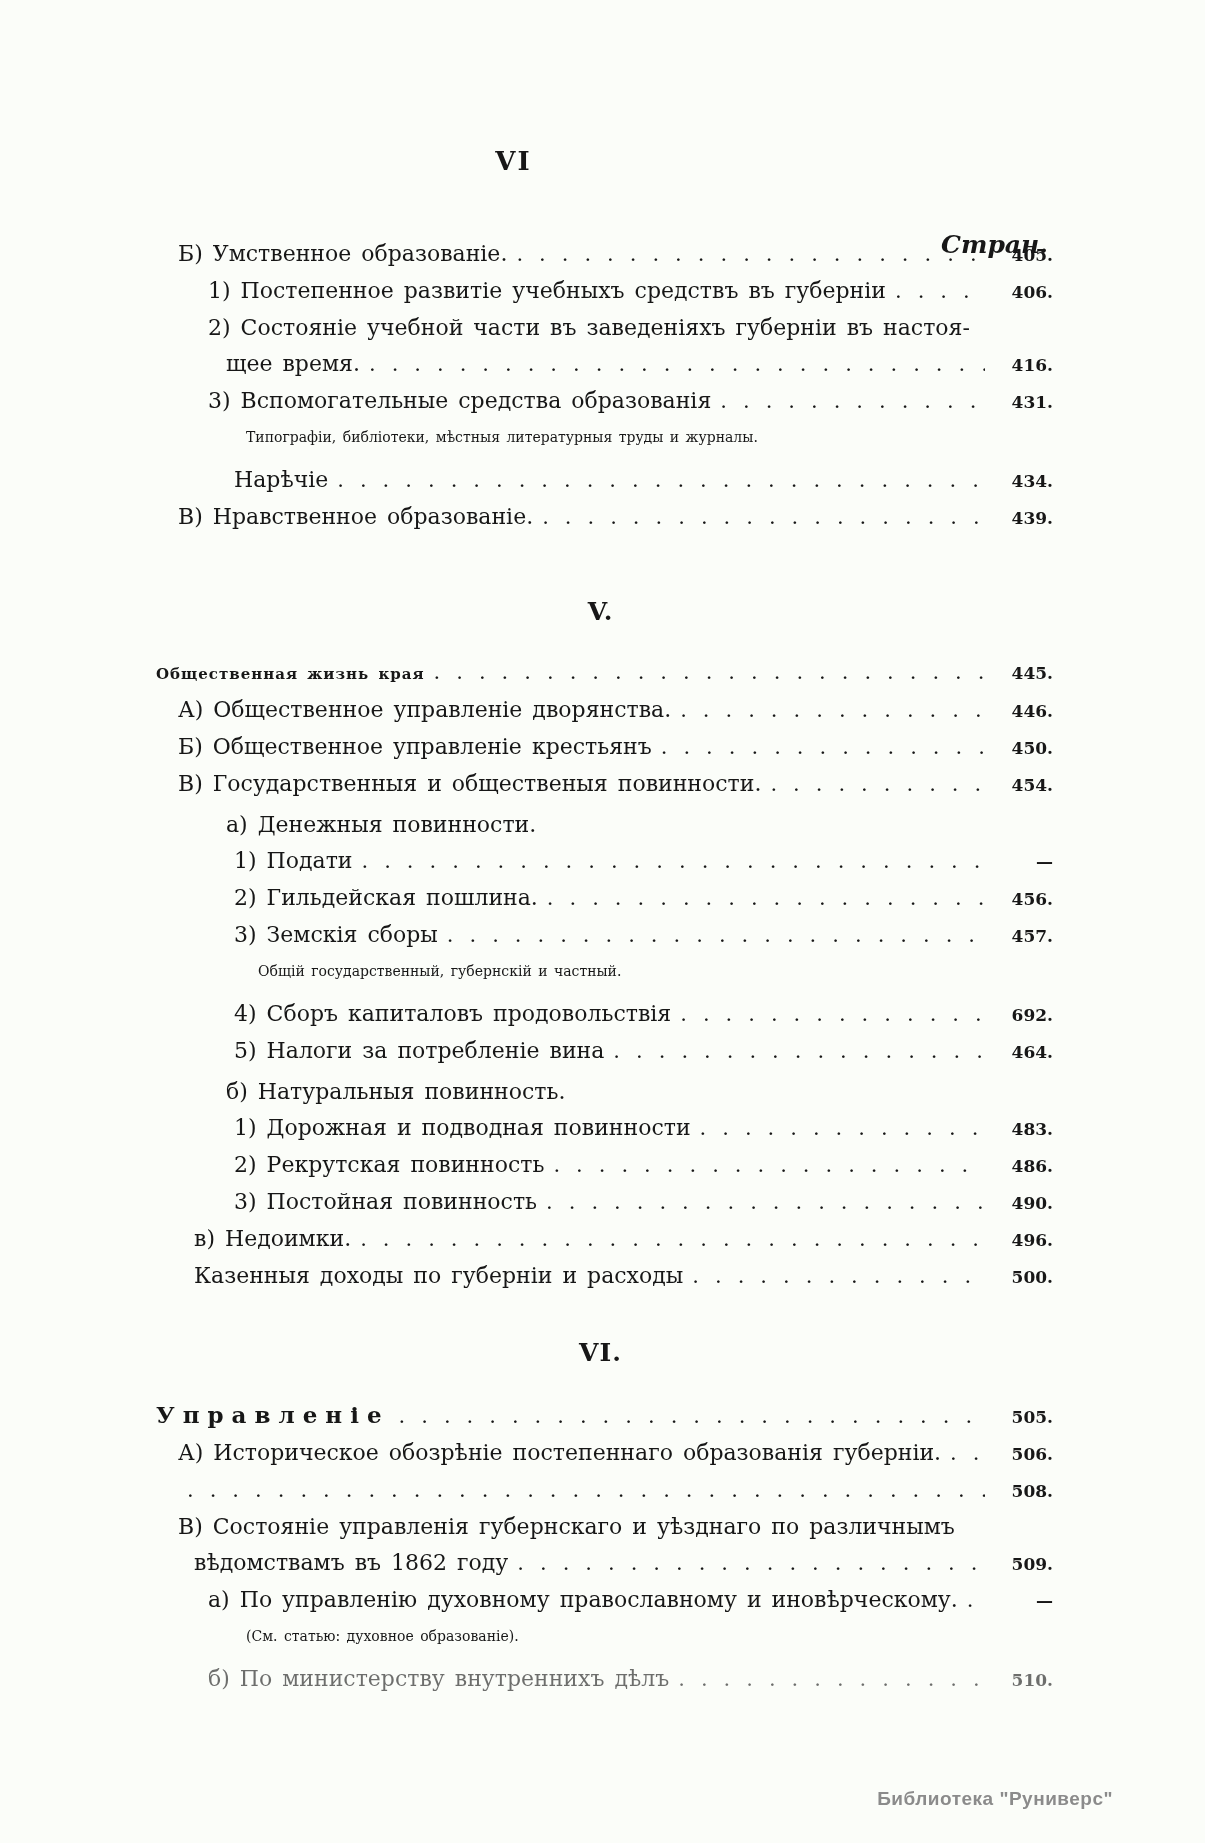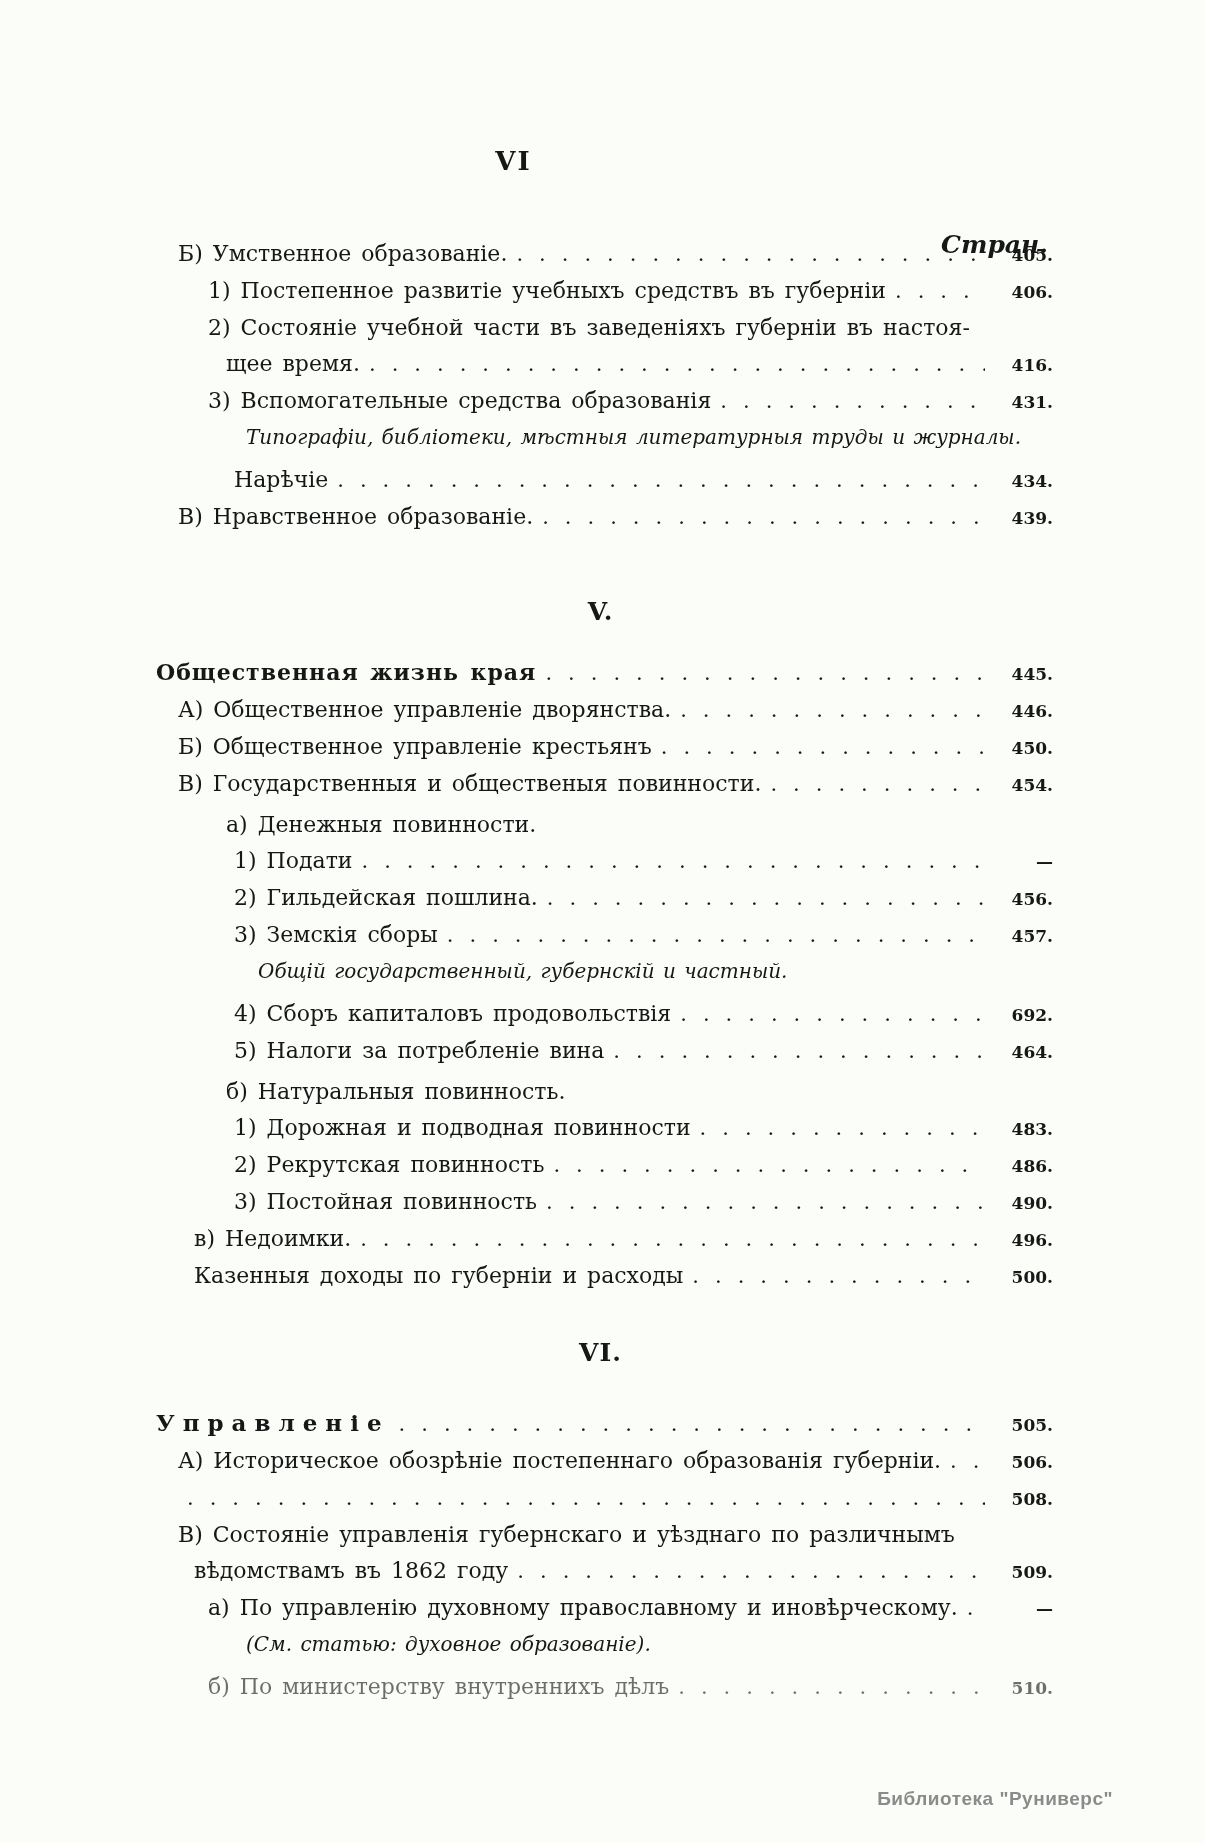--- a/index.html
+++ b/index.html
@@ -19,36 +19,36 @@
     position:absolute; top:230px; right:157px;
     font-style:italic; font-size:25px; font-weight:600;
   }
   .toc { position:absolute; left:148px; top:236px; width:905px; }
   .section { display:block; }
   .heading {
     text-align:center; font-size:25px; font-weight:700;
     line-height:36px; letter-spacing:1px;
   }
   .section.sec-1 .heading { margin:58px 0 24px 0; }
-  .section.sec-2 .heading { margin:40px 0 34px 0; }
+  .section.sec-2 .heading { margin:40px 0 26px 0; }
   .row {
     display:flex; align-items:baseline;
     line-height:36px; font-size:22px;
     white-space:nowrap; word-spacing:3px;
   }
   .row .text { flex:none; }
   .leader {
     flex:1 1 auto; overflow:hidden; white-space:nowrap;
     letter-spacing:16px; padding-left:9px; margin-right:2px;
     font-size:21px;
   }
   .pagenum { flex:none; width:66px; text-align:right; font-size:17px;font-weight:bold; }
-  .title .text { font-weight:700; font-size:22px; letter-spacing:1px; }
+  .title .text { font-weight:700; font-size:15px; letter-spacing:1px; }
   .title-spaced .text { font-weight:700; font-size:23px; letter-spacing:8px; }
-  .note { font-size:20px; line-height:30px; margin:2px 0 10px 0; word-spacing:2px;font-style:italic; }
+  .note { font-size:14px; line-height:30px; margin:2px 0 10px 0; word-spacing:2px; }
   .subhead { margin-top:4px; }
   .faded { opacity:0.62; filter:blur(0.4px); }
   .ind0{padding-left:8px}  .ind1{padding-left:30px} .ind2{padding-left:46px}
   .ind3{padding-left:60px} .ind4{padding-left:78px} .ind5{padding-left:86px}
   .ind6{padding-left:98px} .ind7{padding-left:110px}
   .watermark {
     position:absolute; top:1788px; right:92px;
     font-family:"Liberation Sans", sans-serif;
     font-size:19px; font-weight:700; color:#8b8b8b; letter-spacing:0.5px;
   }

